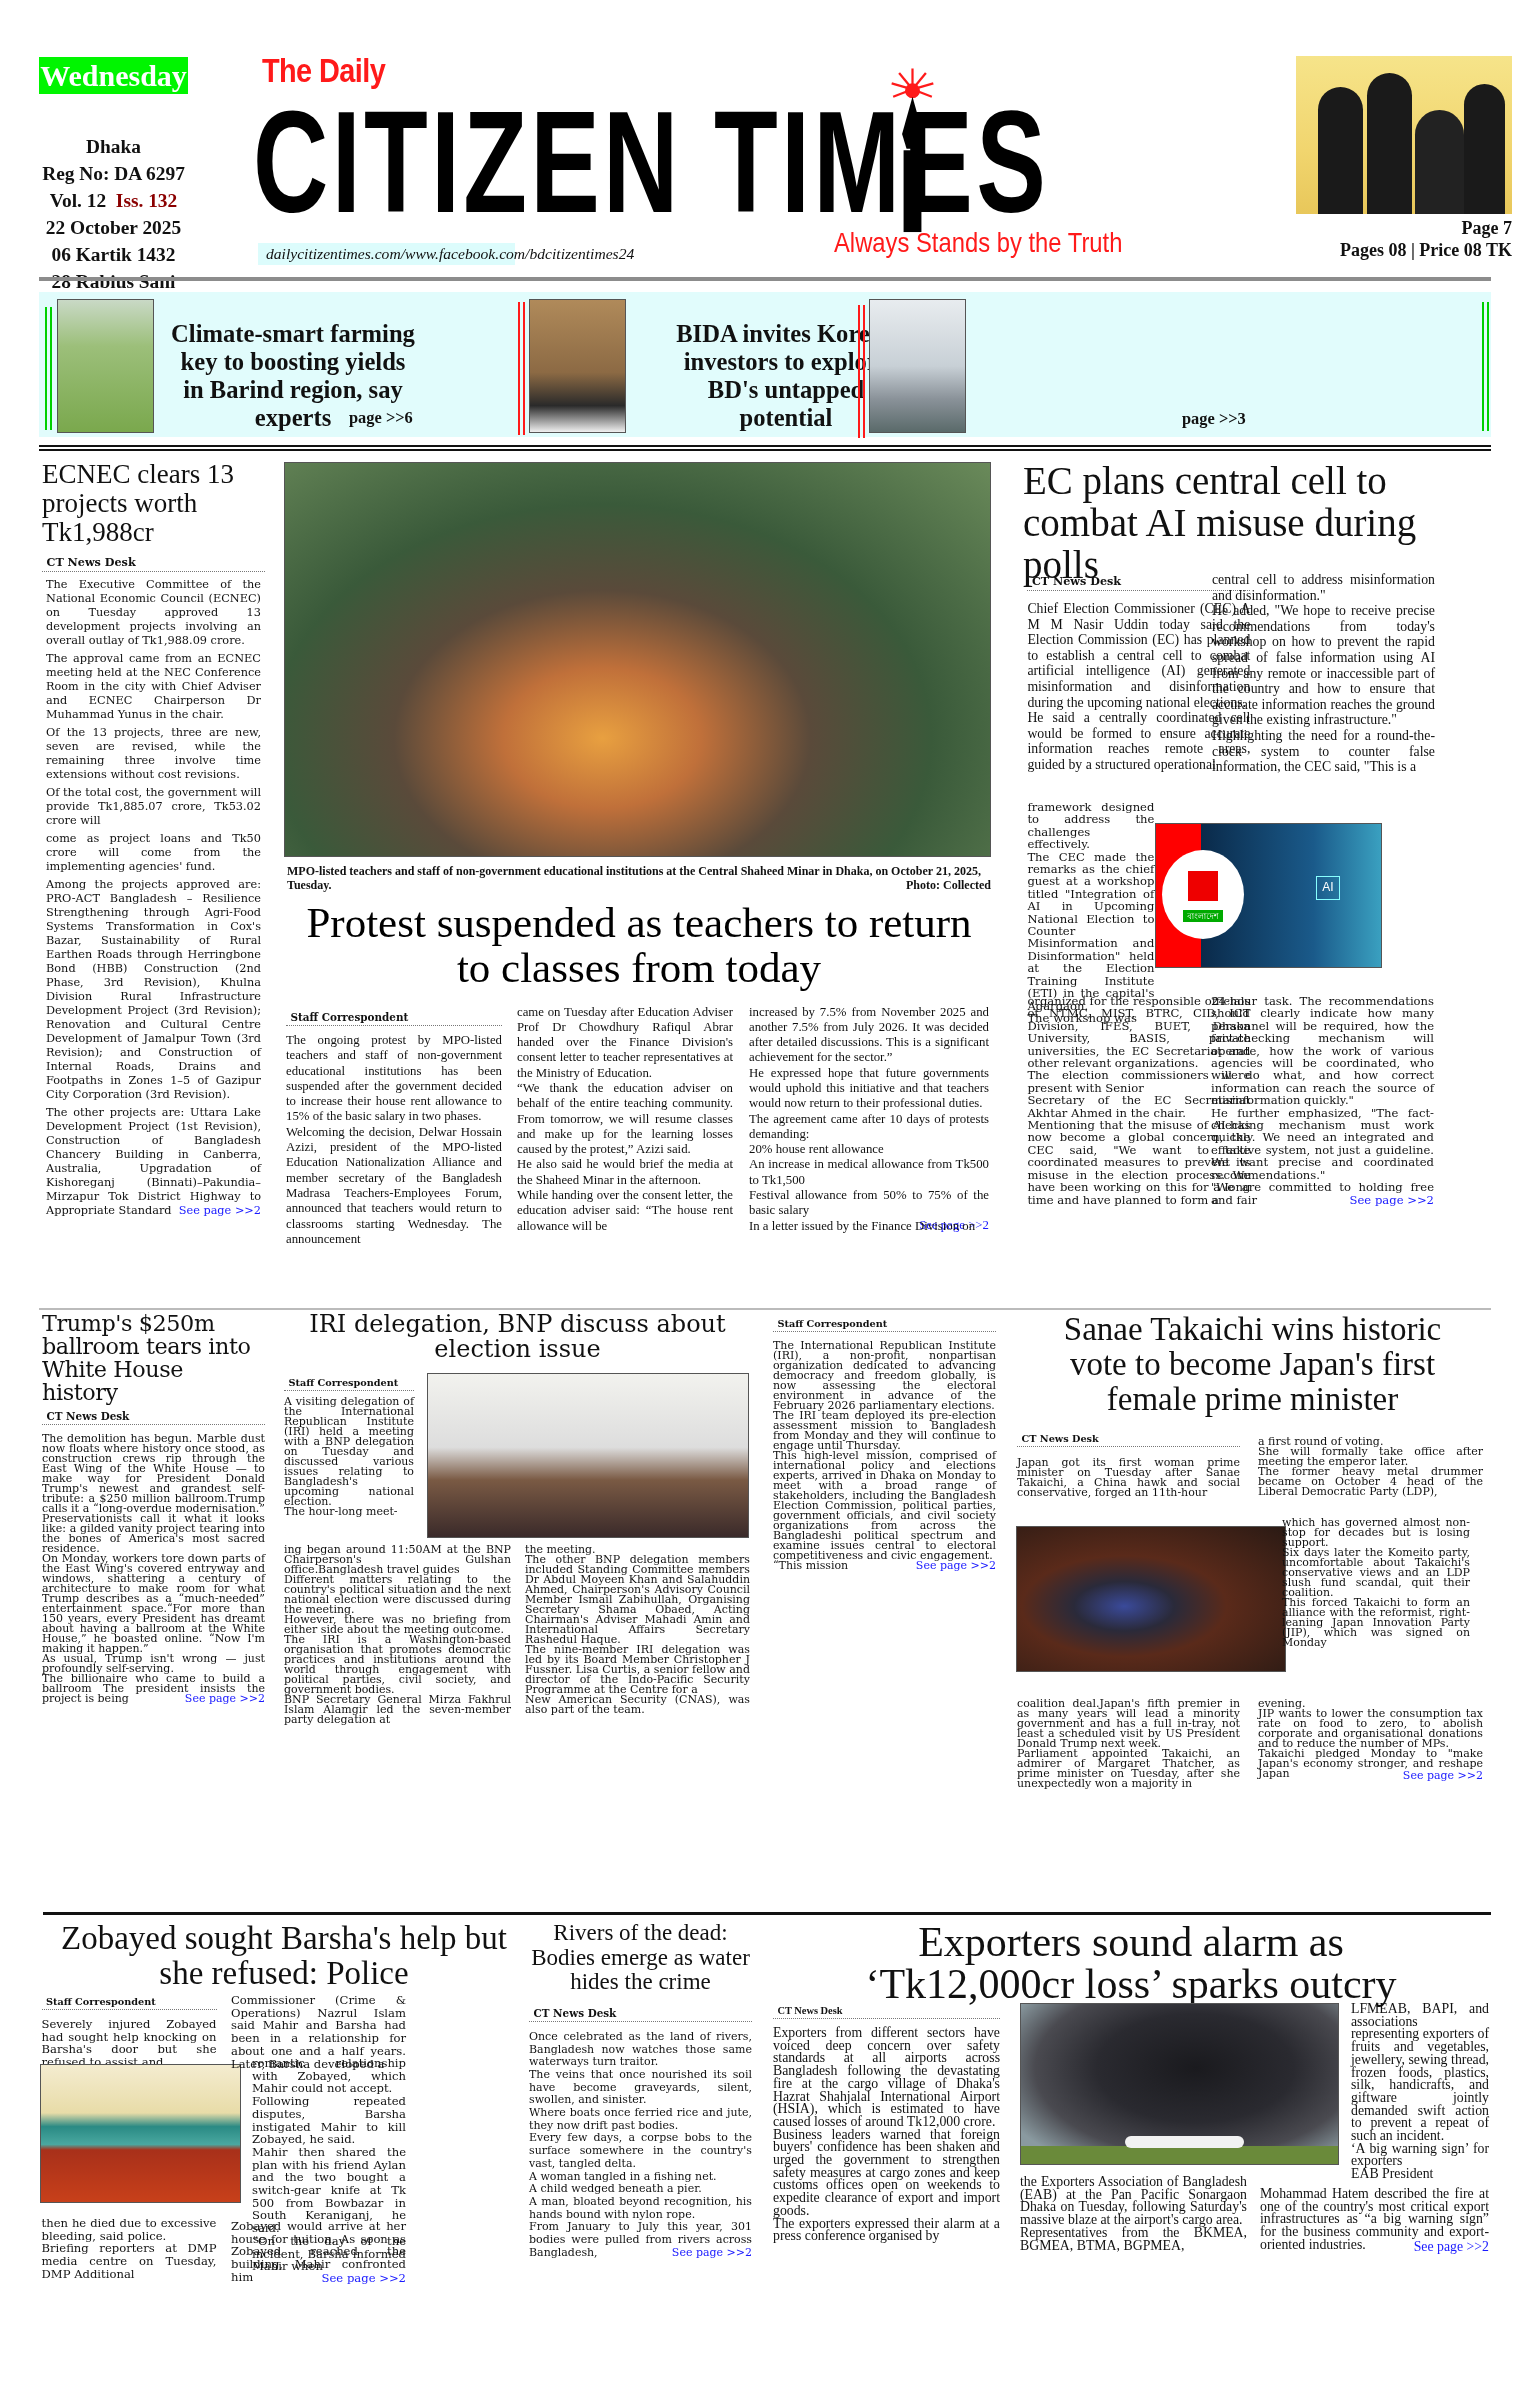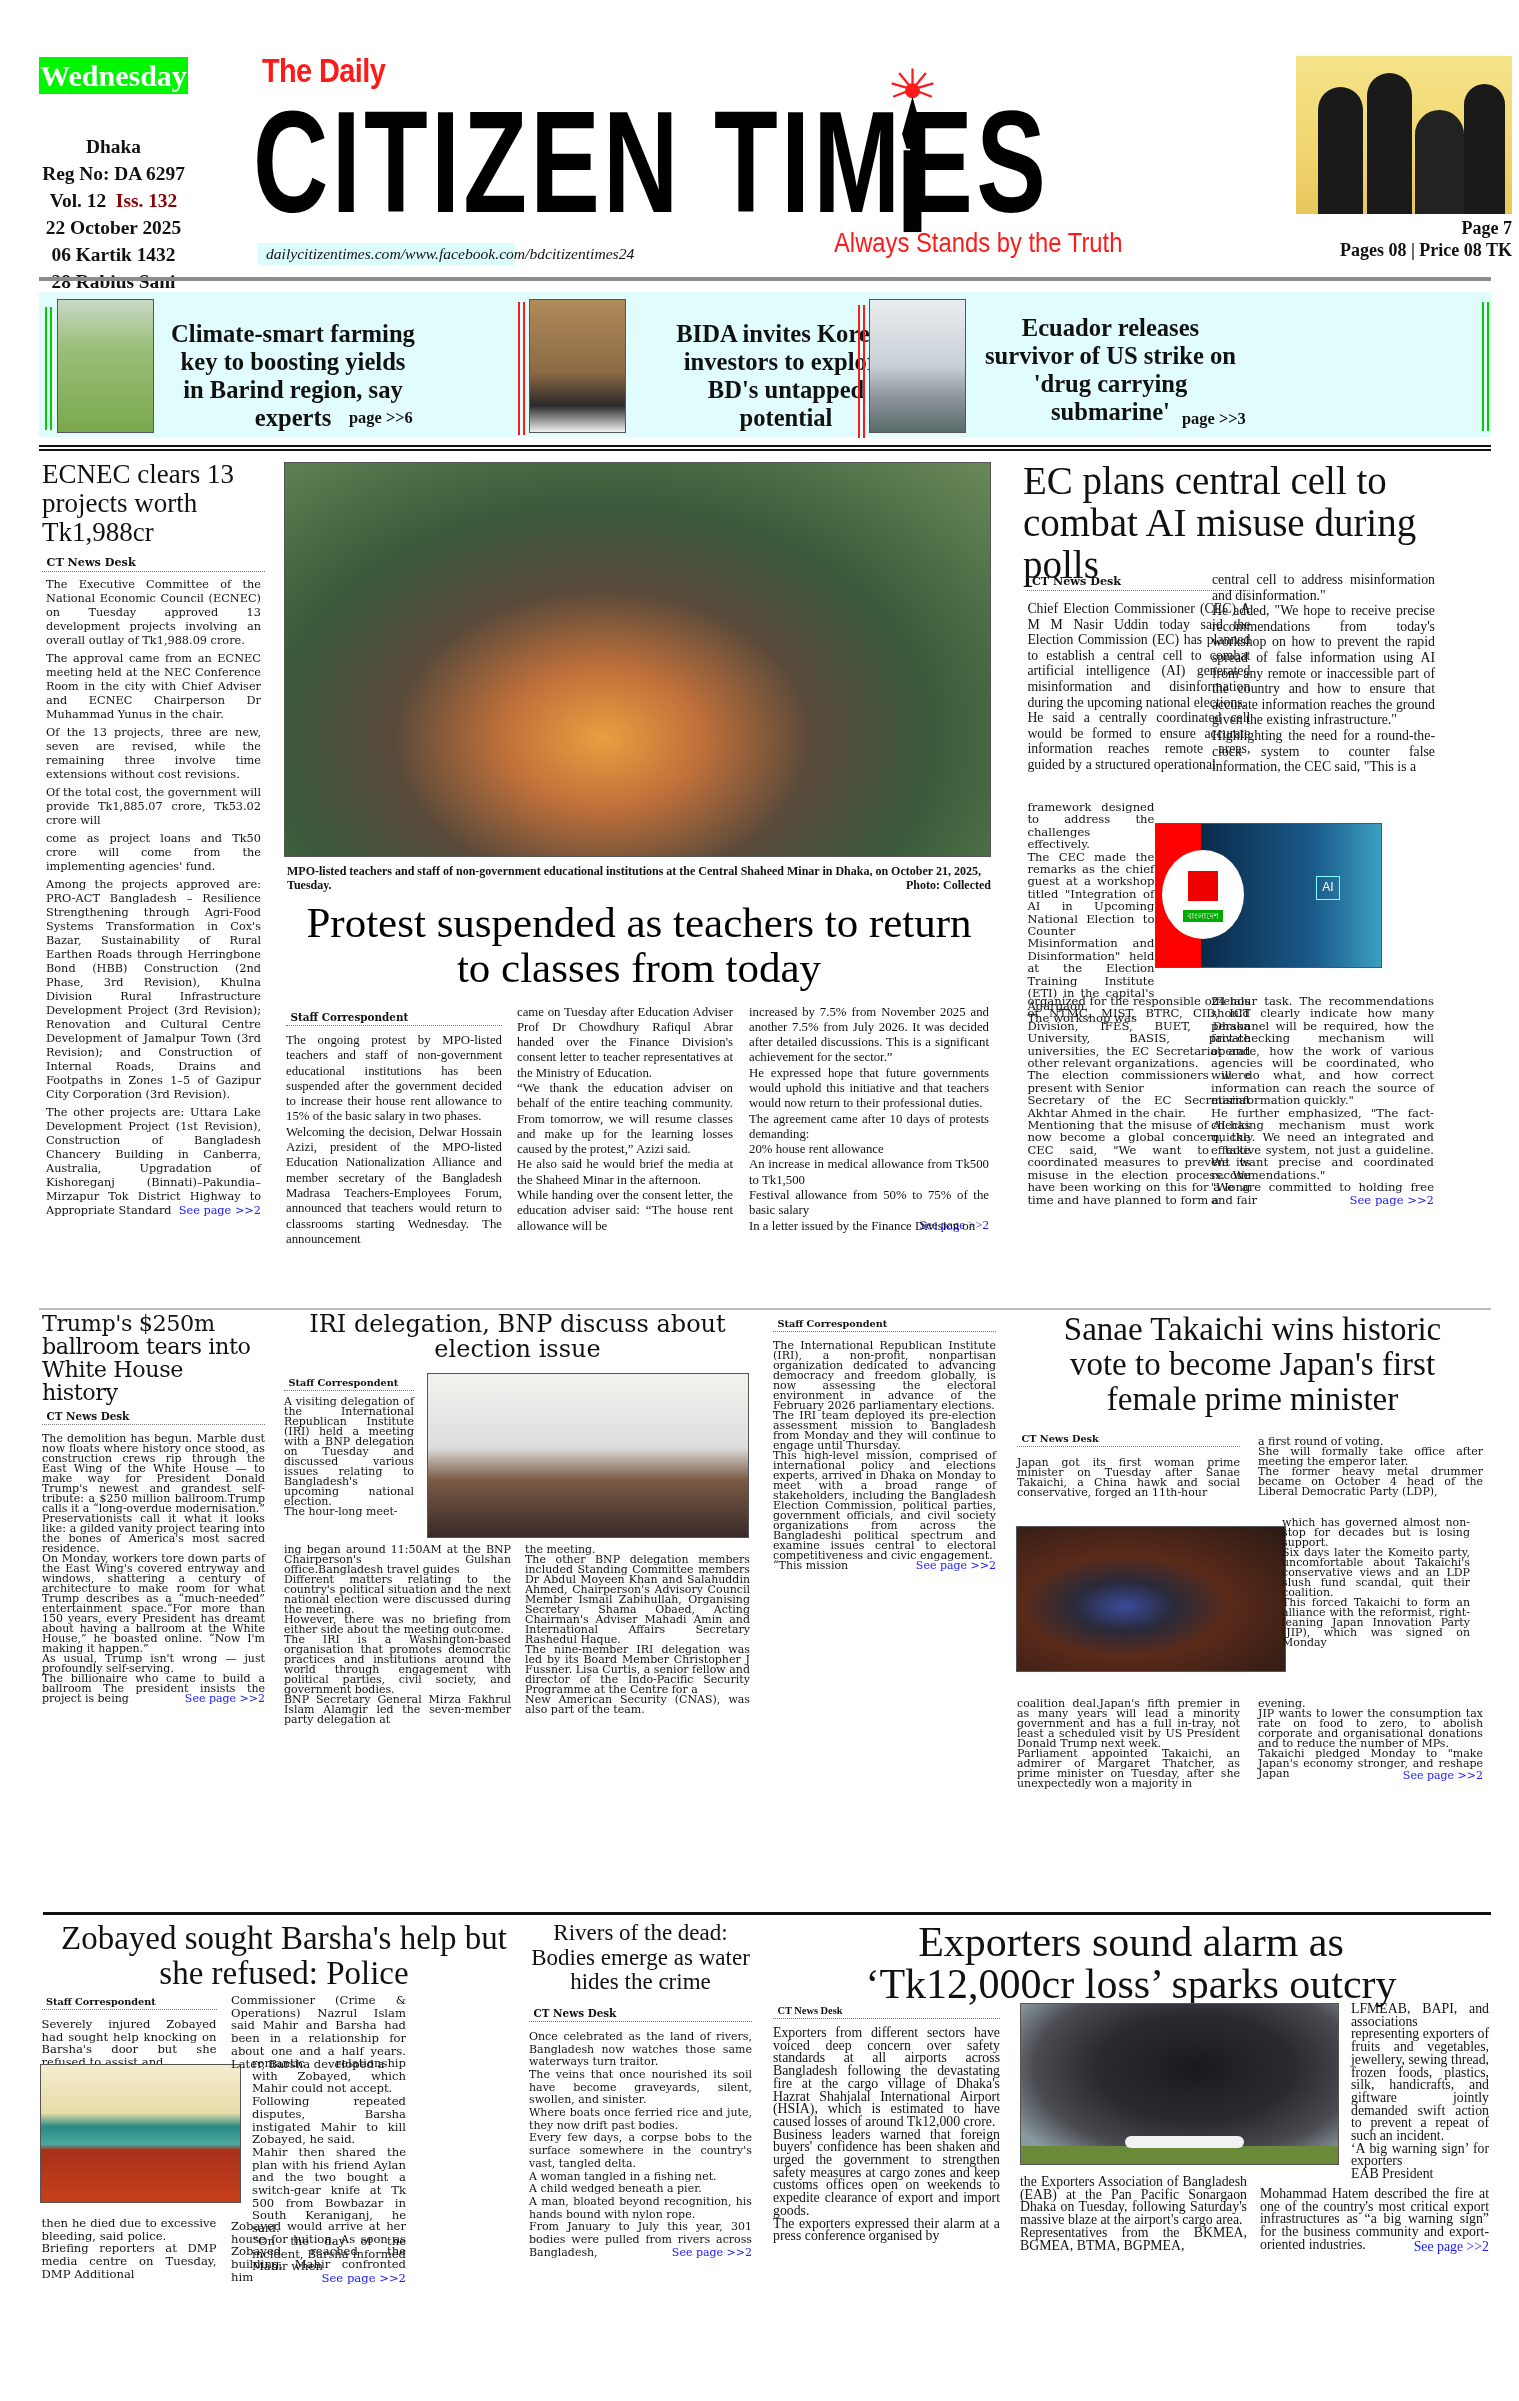--- a/index.html
+++ b/index.html
@@ -95,21 +95,20 @@
 
 <div class="abs teaser" style="left:529px;width:462px;">
   <div class="img" style="left:0;width:97px;background:linear-gradient(180deg,#b08a5a 0%,#8c6a44 55%,#2a2a2a 80%,#f0f0f0 100%);"></div>
   <div class="head" style="left:134px;top:21px;width:246px;">BIDA invites Korean investors to explore BD's untapped potential</div>
   <div class="pg" style="left:350px;top:115px;">page &gt;&gt;5</div>
 </div>
 <div class="vbar abs" style="left:858px;top:305px;height:133px;border-color:#ff1a1a;"></div>
 
 <div class="abs teaser" style="left:869px;width:618px;">
   <div class="img" style="left:0;width:97px;background:linear-gradient(180deg,#e8ecef 0%,#c8d0d6 50%,#8a9299 75%,#5a6a6a 100%);"></div>
-  <div class="head" style="left:115px;top:15px;width:253px;">Ecuador releases survivor of US strike on 'drug carrying submarine'</div>
   <div class="pg" style="left:313px;top:110px;">page &gt;&gt;3</div>
 </div>
 <div class="vbar abs" style="left:1482px;top:302px;height:129px;border-color:#00d000;"></div>
 
 <div class="abs double-rule"></div>
 
 <div class="abs" style="left:42px;top:460px;width:223px;">
   <div class="hl" style="font-size:27px;">ECNEC clears 13 projects worth Tk1,988cr</div>
   <div class="byline" style="margin-top:6px;">CT News Desk</div>
   <div class="body" style="margin-top:6px;font-size:11.3px;line-height:14px;">

